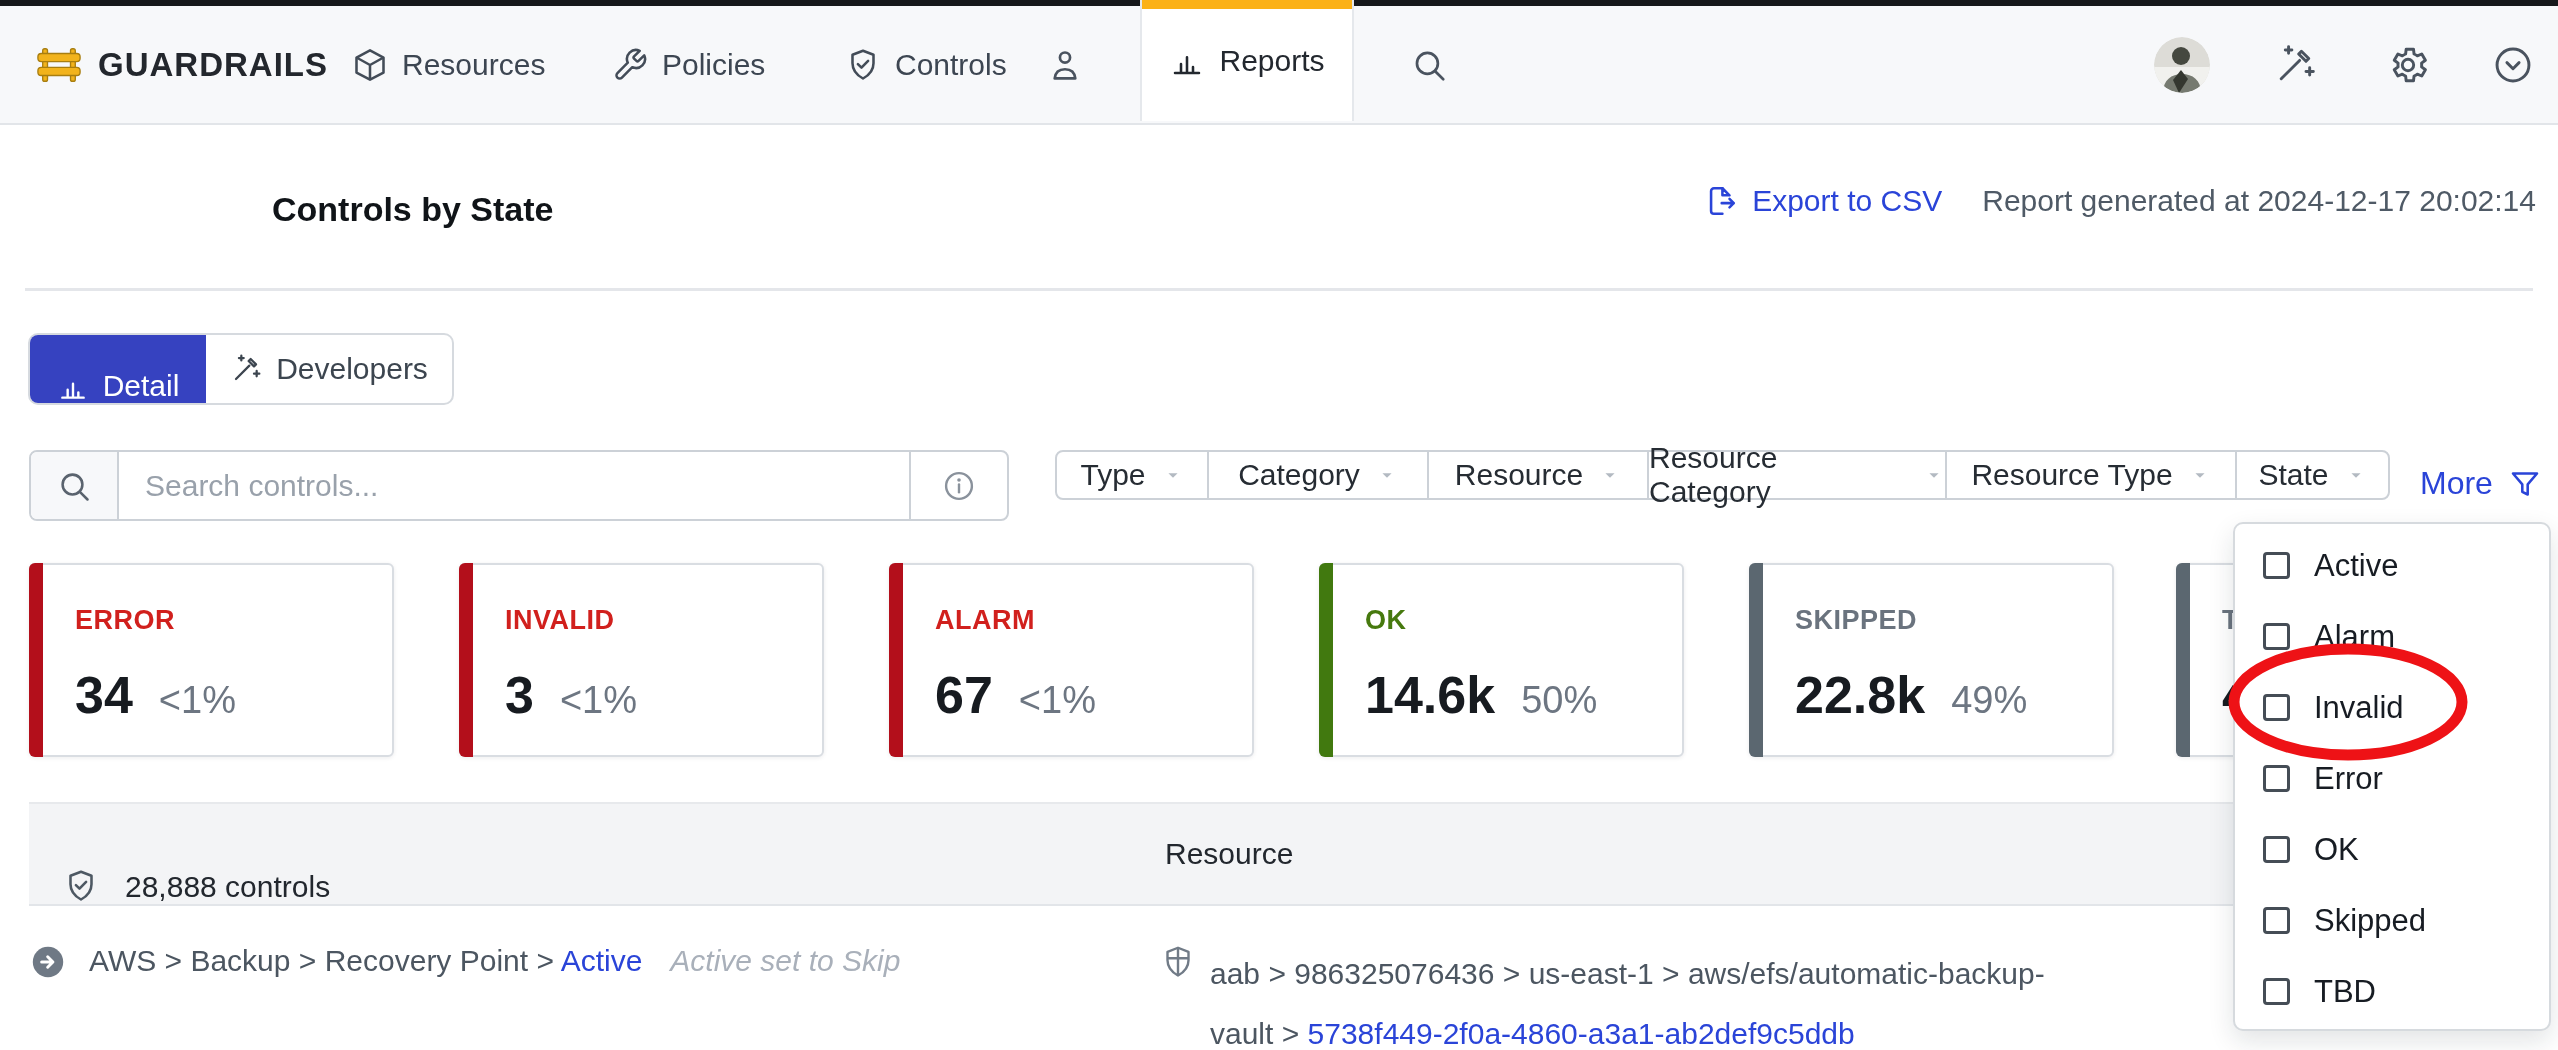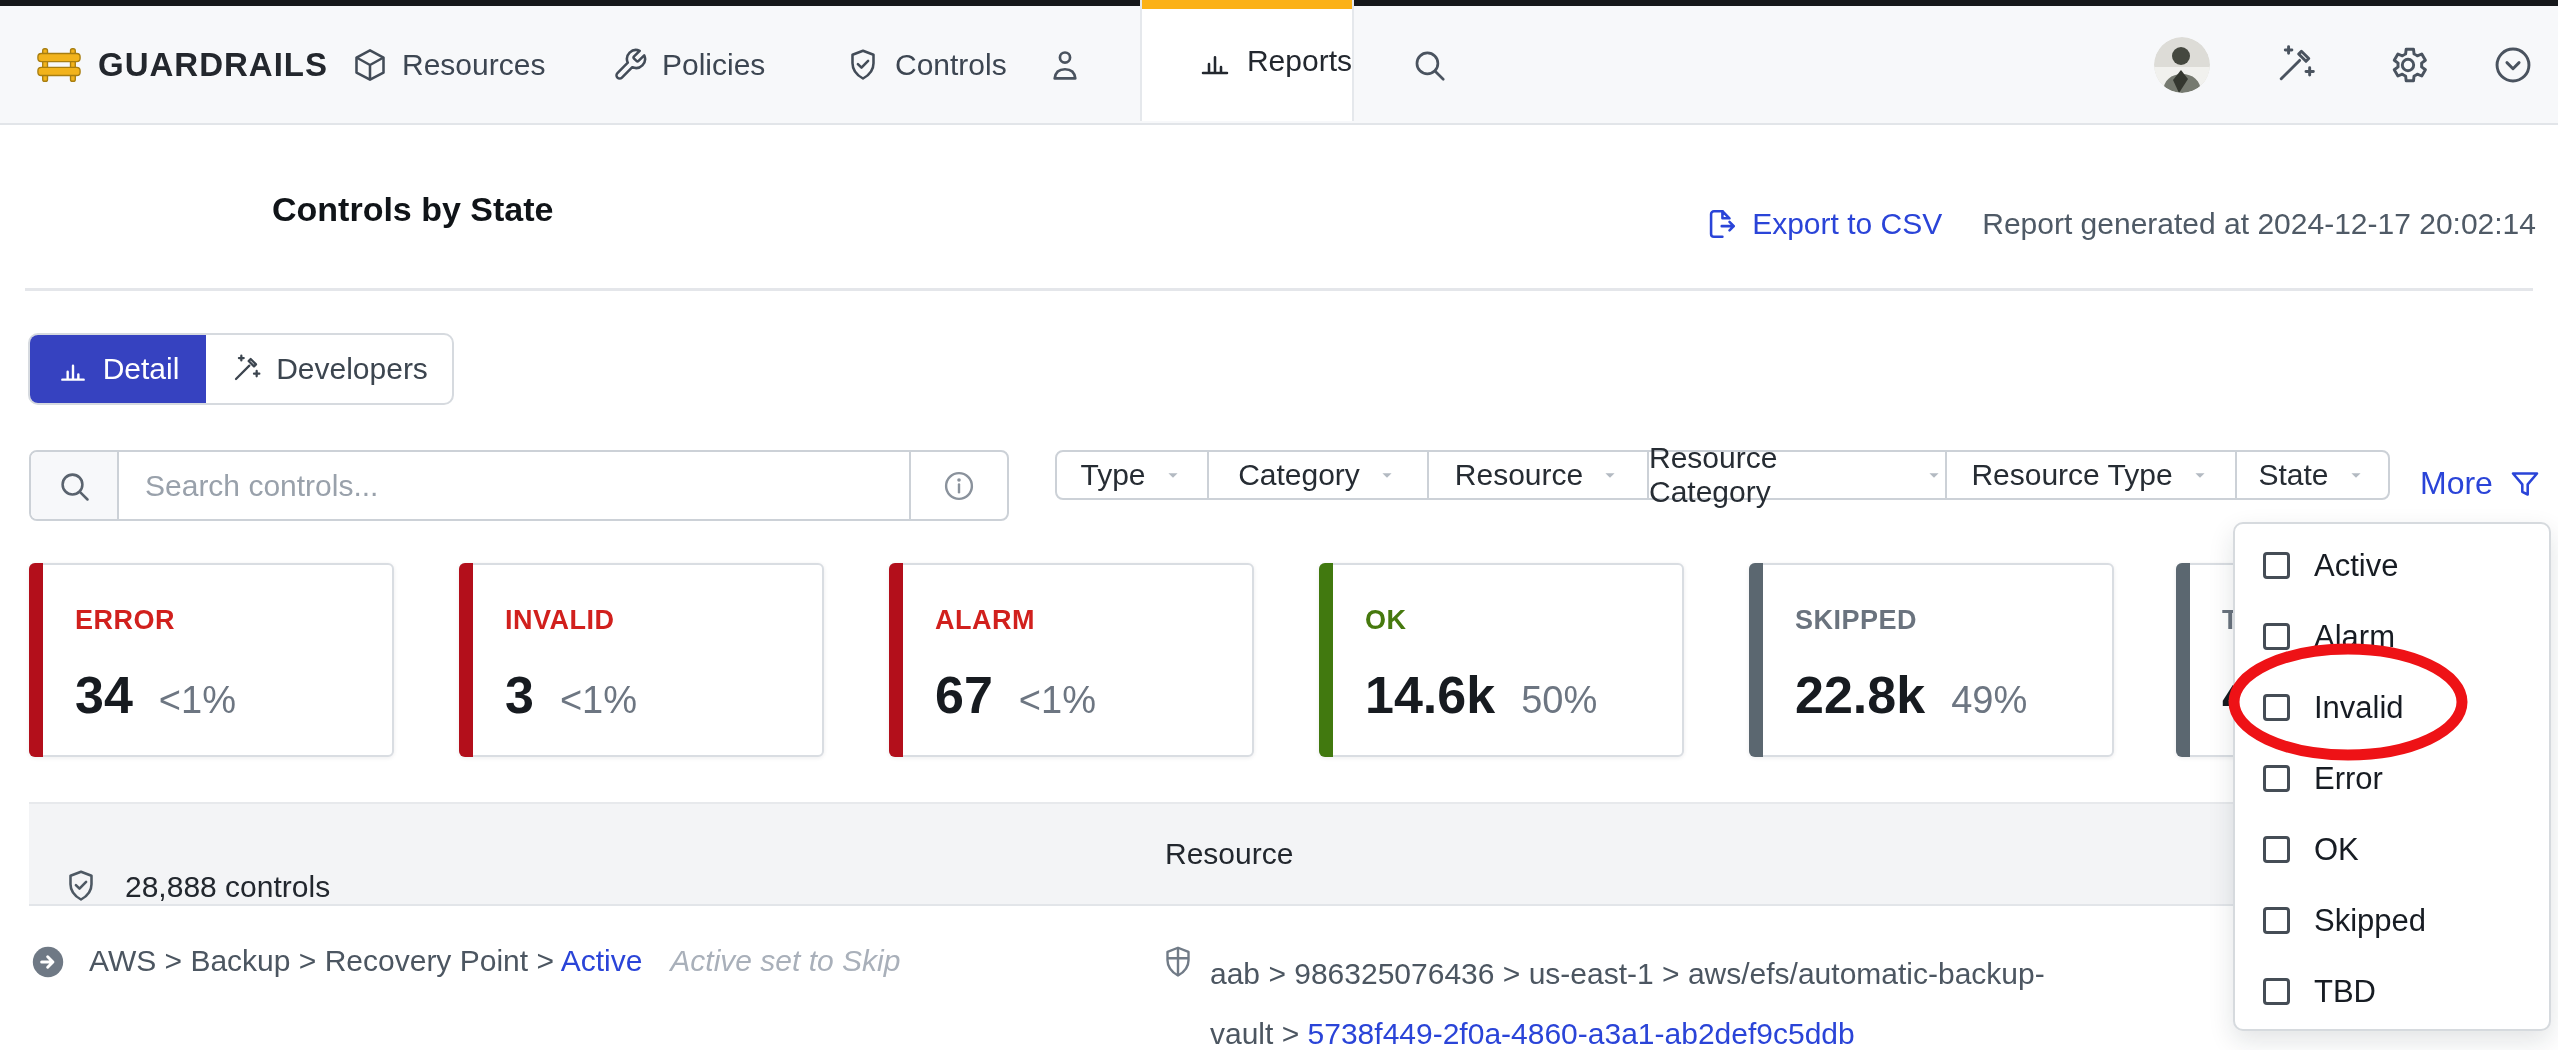--- a/index.html
+++ b/index.html
@@ -7,37 +7,37 @@
   #app{position:relative;width:2558px;height:1050px;overflow:hidden;background:#fff;}
   svg{display:block;}
 
   
   .top-strip{position:absolute;left:0;top:0;width:2558px;height:6px;background:#16181b;}
   .nav{position:absolute;left:0;top:6px;width:2558px;height:117px;background:#f7f8fa;border-bottom:2px solid #e2e5e9;}
   .brand{position:absolute;left:36px;top:0;height:117px;display:flex;align-items:center;gap:16px;}
   .brand-label{font-size:33px;font-weight:700;letter-spacing:1px;color:#23272d;}
   .nav-item{position:absolute;top:0;height:117px;display:flex;align-items:center;gap:14px;color:#3d4652;font-size:30px;cursor:pointer;}
   .nav-item .ni-icon{color:#434c58;}
-  .tab-active{position:absolute;left:1140px;top:0;width:210px;height:121px;background:#fff;border-left:2px solid #e5e8ec;border-right:2px solid #e5e8ec;z-index:5;display:flex;align-items:center;justify-content:flex-end;gap:14px;color:#23282f;font-size:30px;cursor:pointer;}
+  .tab-active{position:absolute;left:1140px;top:0;width:210px;height:121px;background:#fff;border-left:2px solid #e5e8ec;border-right:2px solid #e5e8ec;z-index:5;display:flex;align-items:center;justify-content:center;gap:14px;color:#23282f;font-size:30px;cursor:pointer;}
   .tab-accent{position:absolute;left:0;top:0;right:0;height:9px;background:var(--tab-accent,#fbb117);}
   .nav-iconbtn{position:absolute;top:0;height:117px;display:flex;align-items:center;color:#4a535f;cursor:pointer;}
   .avatar{position:absolute;left:2154px;top:31px;width:56px;height:56px;border-radius:50%;overflow:hidden;cursor:pointer;}
 
   
   .report-badge{position:absolute;left:30px;top:172px;height:74px;background:var(--badge-bg,#0e2a5a);color:#fff;border-radius:8px;display:flex;align-items:center;gap:16px;padding:0 28px;font-size:27px;font-weight:700;letter-spacing:1.5px;}
   .page-title{position:absolute;left:272px;top:172px;height:74px;line-height:74px;font-size:34px;font-weight:700;color:#101418;}
-  .header-right{position:absolute;right:22px;top:187px;height:74px;display:flex;align-items:center;gap:40px;}
+  .header-right{position:absolute;right:22px;top:164px;height:74px;display:flex;align-items:center;gap:40px;}
   .export-link{display:flex;align-items:center;gap:14px;color:var(--link,#2a44d8);font-size:30px;cursor:pointer;}
   .generated{color:#4f5a66;font-size:30px;}
   .divider{position:absolute;left:25px;top:288px;width:2508px;height:0;border-top:3px solid #e4e6ea;}
 
   
   .toggle{position:absolute;left:28px;top:333px;height:68px;display:flex;border:2px solid #d6dadf;border-radius:10px;overflow:hidden;background:#fff;}
   .toggle .tbtn{display:flex;align-items:center;justify-content:center;gap:14px;font-size:30px;cursor:pointer;}
-  .tbtn.active{width:176px;background:var(--btn-primary,#3642c0);color:#fff;}
+  .tbtn.active{width:176px;background:var(--btn-primary,#3642c0);color:#fff;align-items:flex-end;}
   .tbtn.plain{width:246px;color:#3c454f;}
 
   
   .searchbox{position:absolute;left:29px;top:450px;width:976px;height:67px;border:2px solid #ccd1d7;border-radius:8px;background:#fff;display:flex;align-items:stretch;overflow:hidden;}
   .sb-mag{width:86px;background:#f7f8fa;border-right:2px solid #ccd1d7;display:flex;align-items:center;justify-content:center;color:#5a636e;cursor:pointer;}
   .sb-input{flex:1;border:0;outline:0;font-size:30px;color:#30373f;padding:0 26px;font-family:inherit;background:#fff;}
   .sb-input::placeholder{color:#99a1ab;}
   .sb-info{width:96px;border-left:2px solid #ccd1d7;display:flex;align-items:center;justify-content:center;color:#8a929c;cursor:pointer;}
   .filtergroup{position:absolute;left:1055px;top:450px;height:50px;display:flex;border:2px solid #ccd1d7;border-radius:8px;background:#fff;box-sizing:border-box;}
   .fseg{display:flex;align-items:center;justify-content:center;gap:16px;font-size:30px;color:#262c33;cursor:pointer;box-sizing:border-box;}

